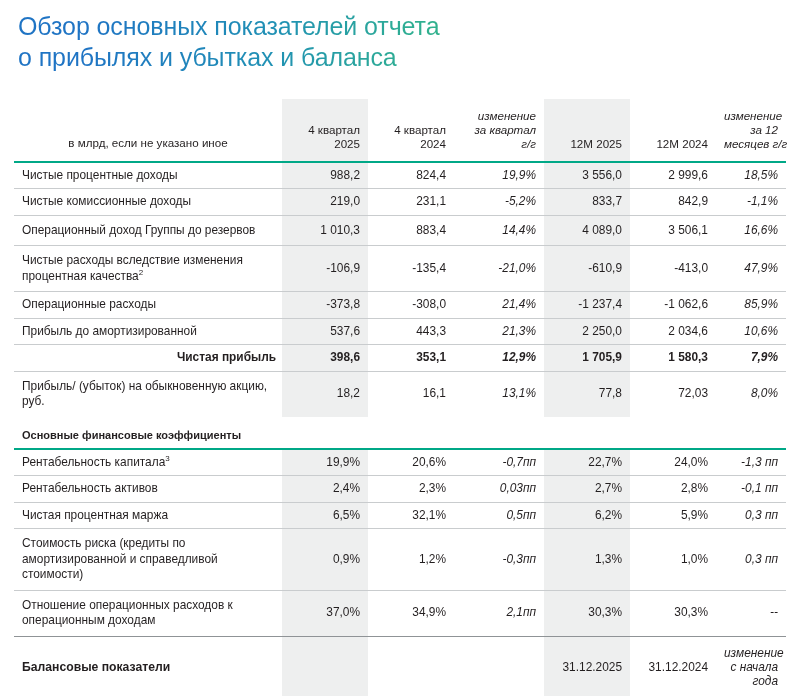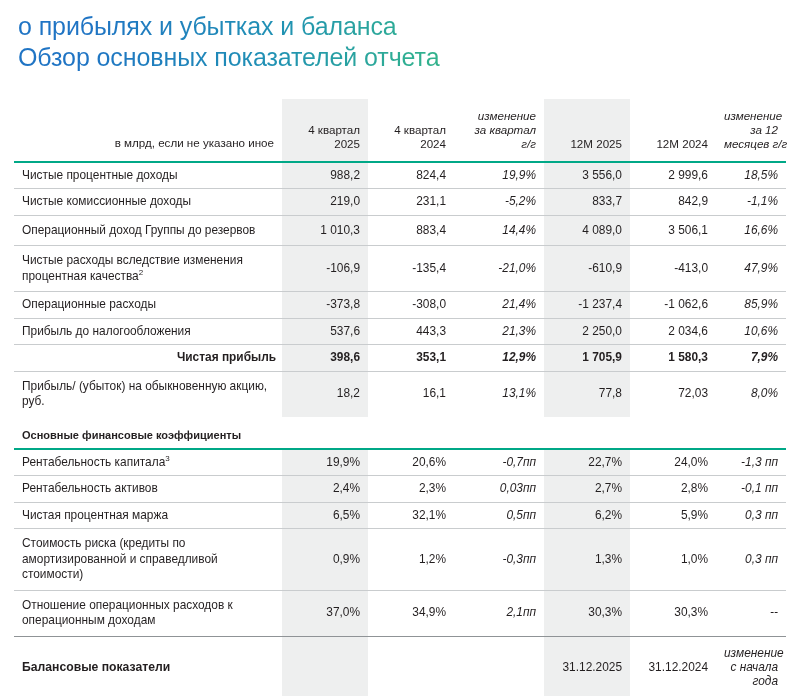--- a/index.html
+++ b/index.html
@@ -63,21 +63,21 @@
   
   tr.hdr td {
     font-size: 11.6px;
     line-height: 14.2px;
     padding: 10px 8px 9px 8px;
     text-align: right;
     vertical-align: bottom;
     color: #231f20;
   }
   tr.hdr td.lbl {
-    text-align: right;
+    text-align: center;
     vertical-align: bottom;
     padding-left: 8px;
     padding-bottom: 10px;
   }
   tr.hdr td.ital { font-style: italic; }
 
   
   tr.rule-green td {
     height: 0;
     padding: 0;
@@ -133,22 +133,22 @@
   }
   tr.balhdr td.ital { font-style: italic; vertical-align: middle; }
 
   sup { font-size: 8px; vertical-align: super; line-height: 0; }
   .nowrap { white-space: nowrap; }
 </style>
 </head>
 <body>
 
 <h1 id="page-title">
+  <span class="tline">Обзор основных показателей отчета</span>
   <span class="tline">о прибылях и убытках и баланса</span>
-  <span class="tline">Обзор основных показателей отчета</span>
 </h1>
 
 <div class="table-wrap">
 <table class="fin">
   <colgroup>
     <col class="c-label">
         <col class="c-v1">
         <col class="c-v2">
         <col class="c-v3">
     <col class="c-v4">
@@ -235,21 +235,21 @@
       <td class="lbl">Операционные расходы</td>
       <td class="shade">-373,8</td>
       <td>-308,0</td>
       <td class="ch">21,4%</td>
       <td class="shade">-1 237,4</td>
       <td>-1 062,6</td>
       <td class="ch">85,9%</td>
     </tr>
 
     <tr class="data">
-      <td class="lbl">Прибыль до налогообложения</td>
+      <td class="lbl">Прибыль до амортизированной</td>
       <td class="shade">537,6</td>
       <td>443,3</td>
       <td class="ch">21,3%</td>
       <td class="shade">2 250,0</td>
       <td>2 034,6</td>
       <td class="ch">10,6%</td>
     </tr>
 
     <tr class="data bold">
       <td class="lbl">Чистая прибыль</td>

